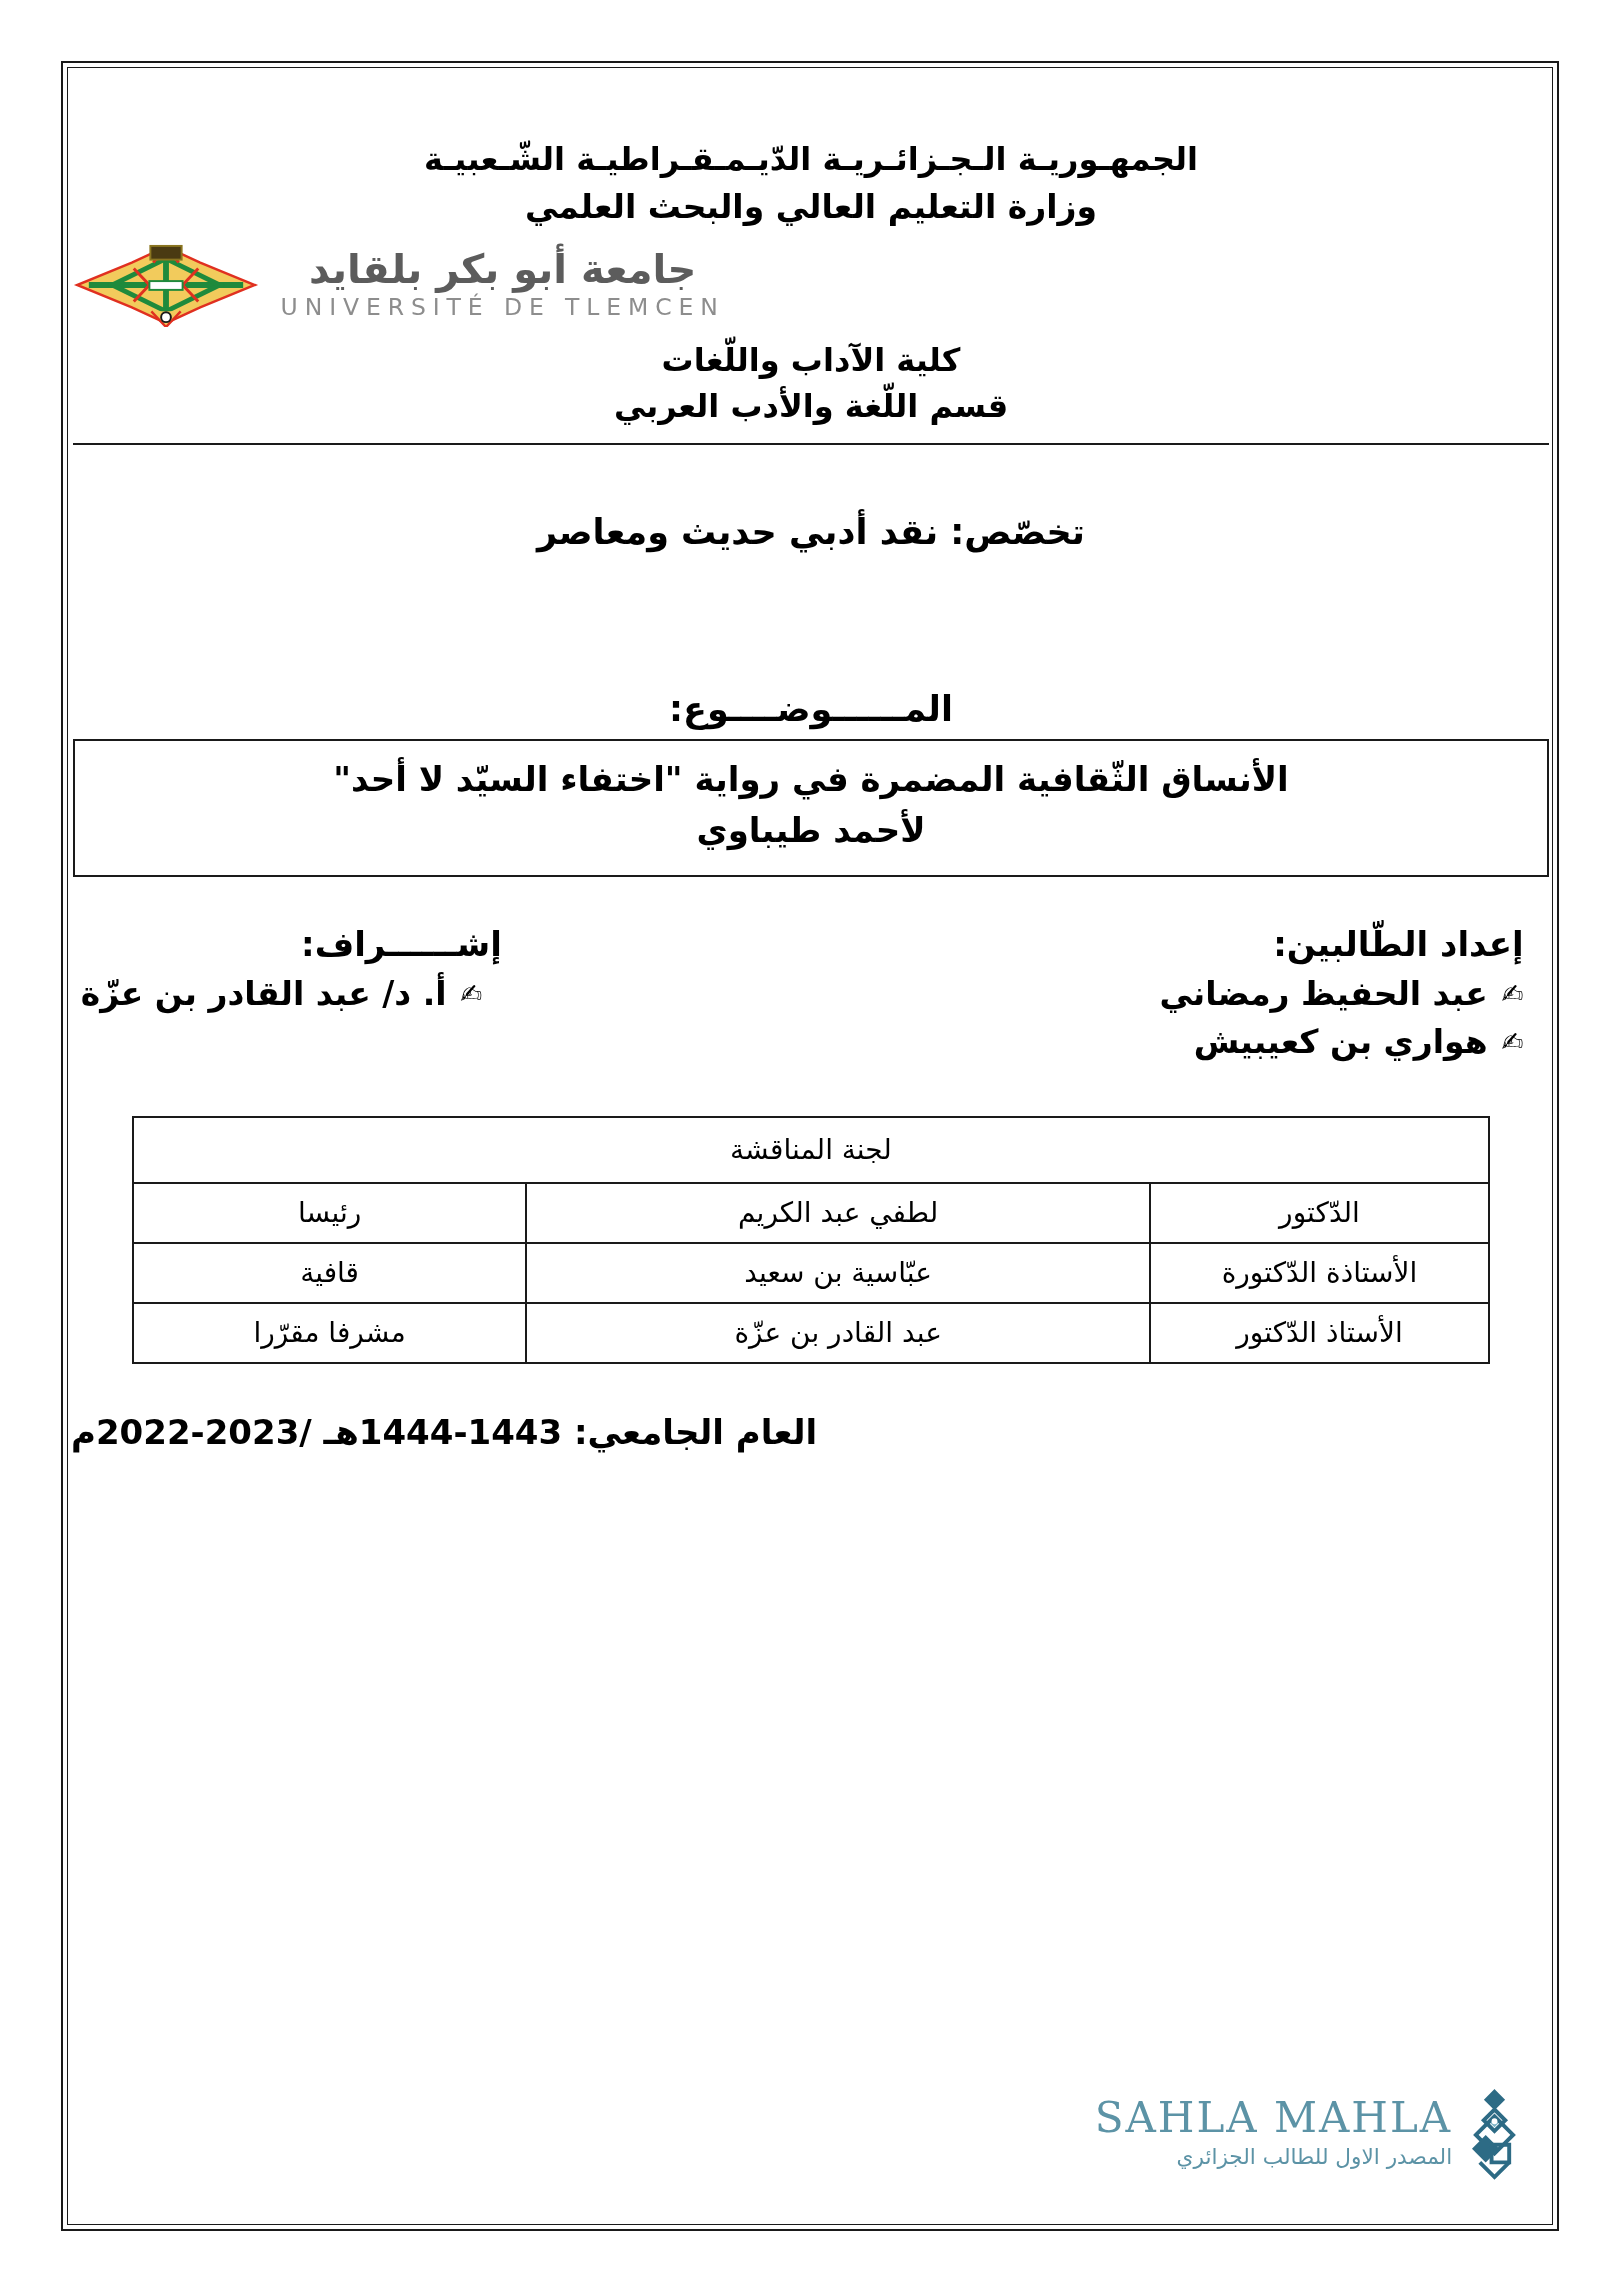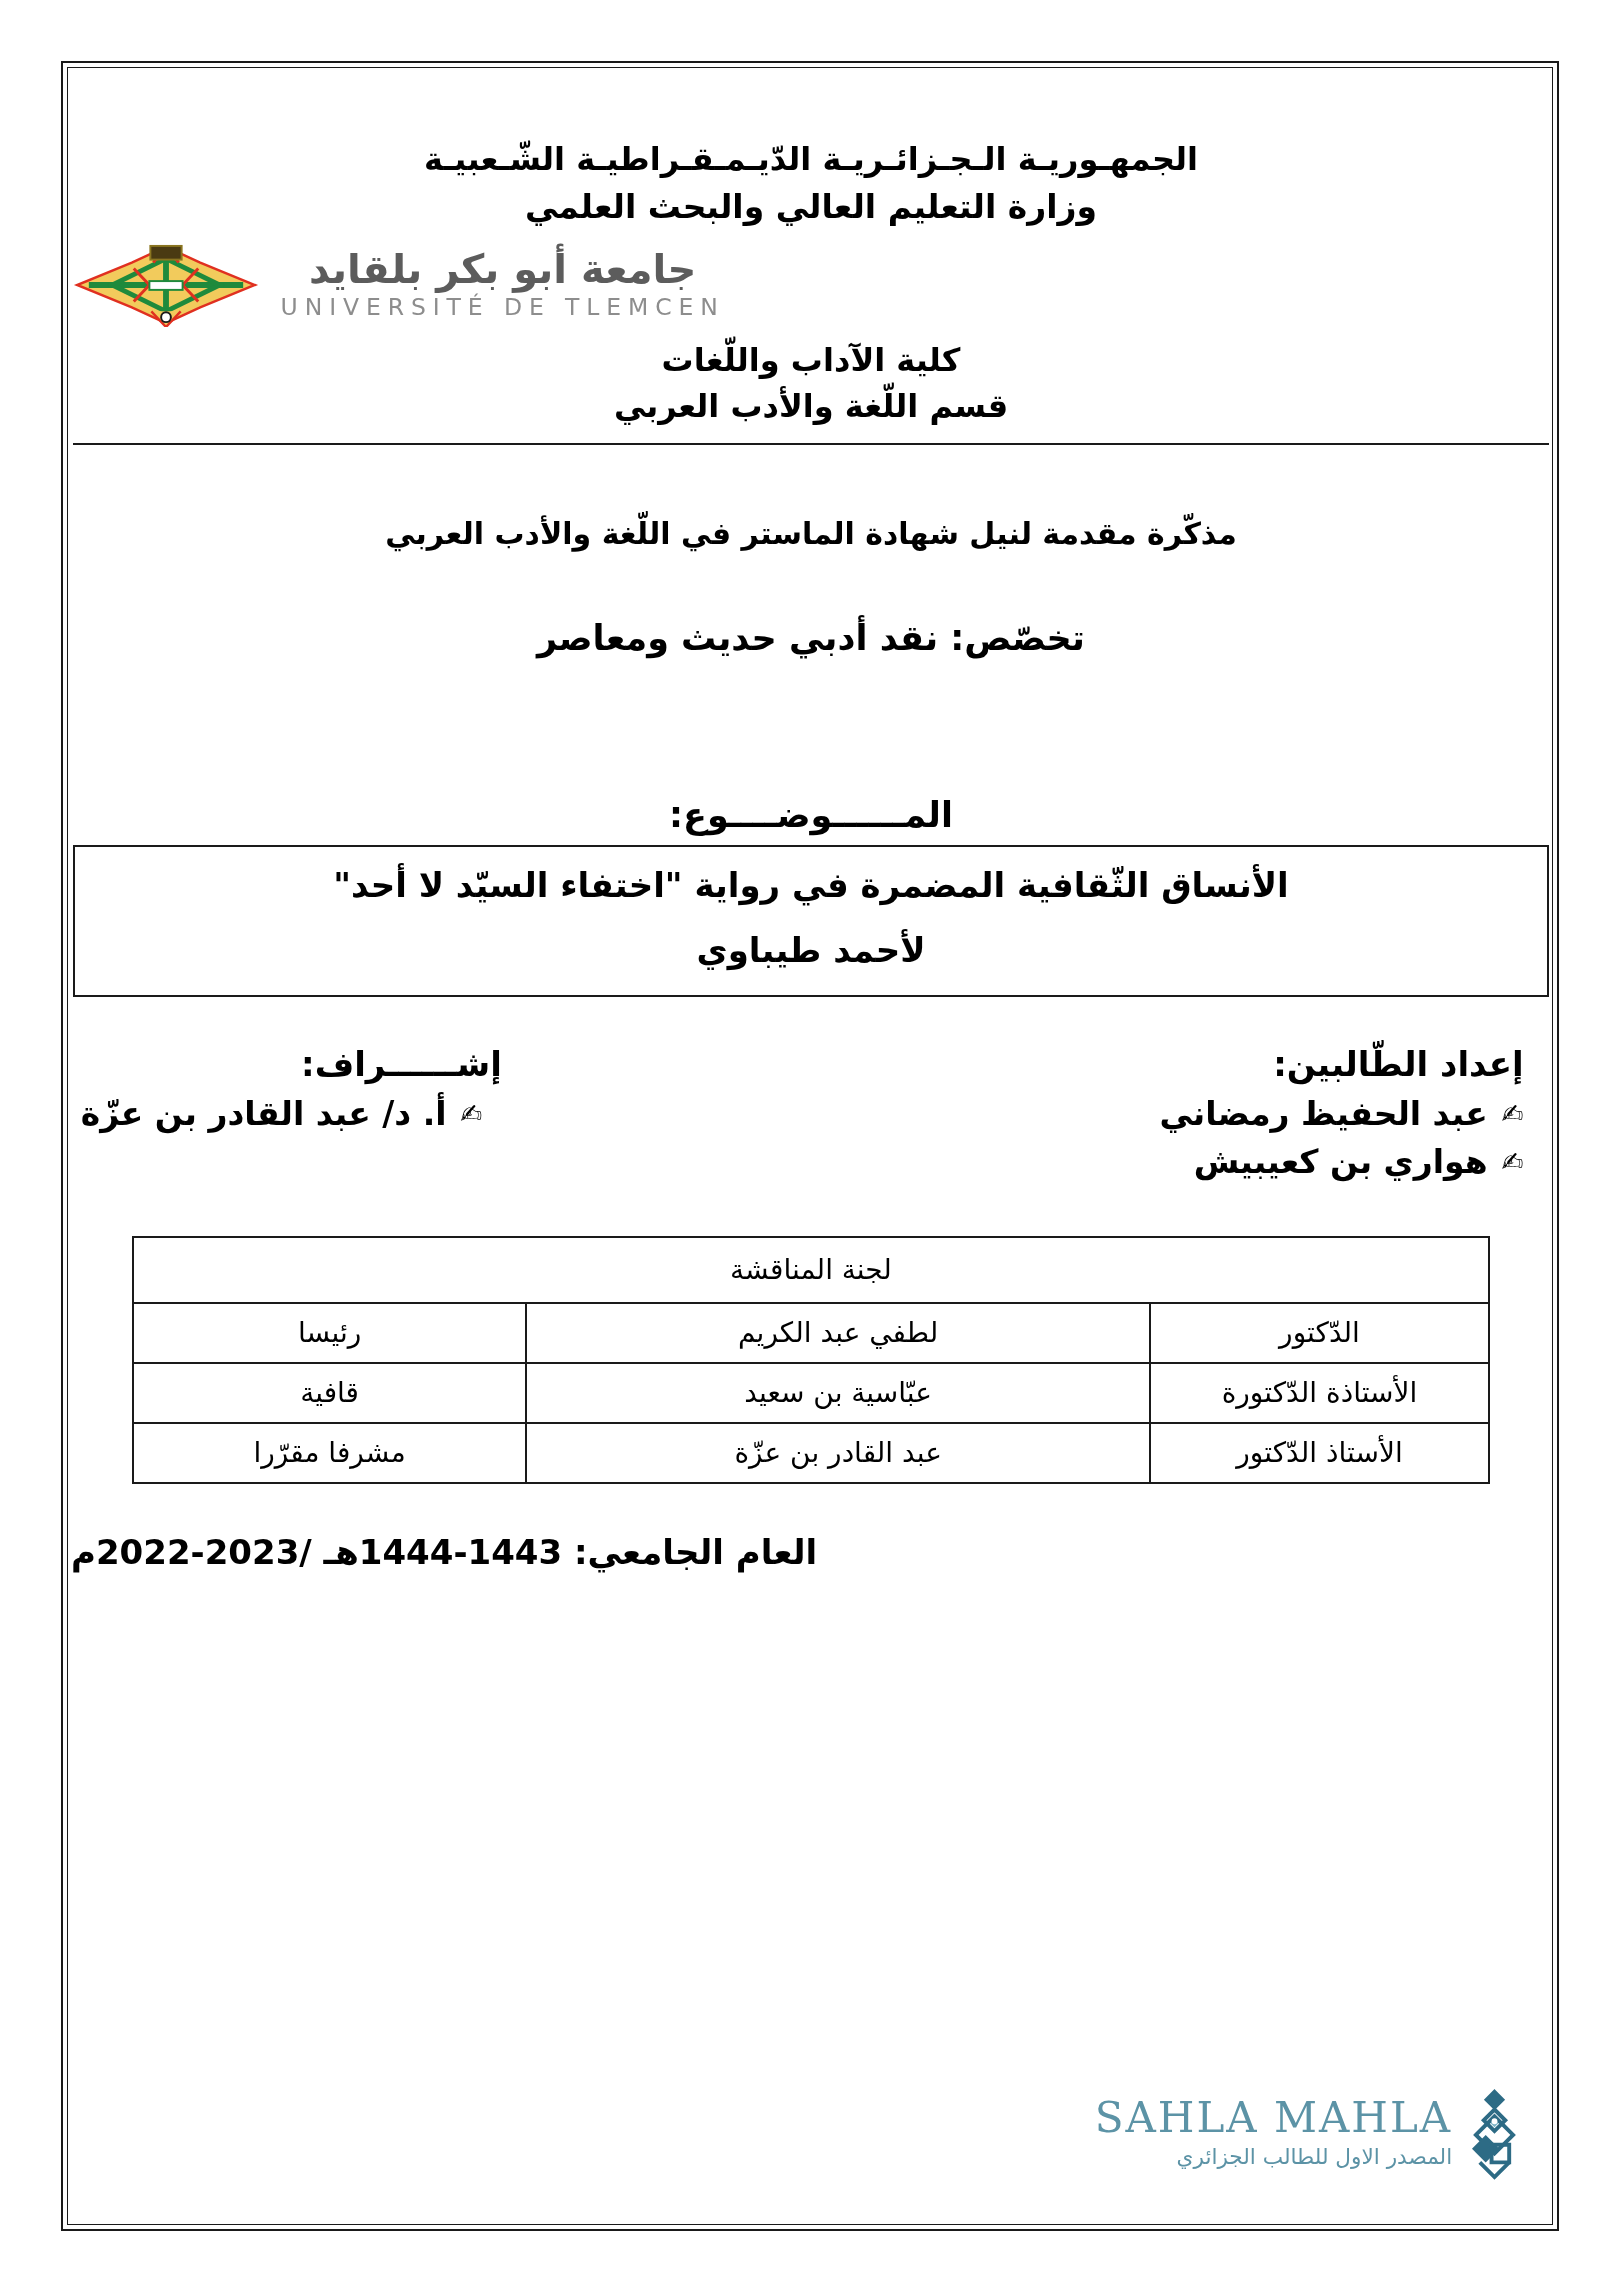--- a/index.html
+++ b/index.html
@@ -152,21 +152,21 @@
   }
   .title-main {
     font-size: 34px;
     font-weight: bold;
     line-height: 1.45;
   }
   .title-author {
     font-size: 34px;
     font-weight: bold;
     line-height: 1.45;
-    margin-top: 16px;
+    margin-top: 2px;
   }
 
   
   .credits {
     display: flex;
     flex-direction: row;
     justify-content: space-between;
     margin-top: 47px;
     direction: rtl;
   }
@@ -312,21 +312,20 @@
         <span class="logo-fr">UNIVERSITÉ DE TLEMCEN</span>
       </span>
 
     </div>
 
     <div class="faculty-line">كلية الآداب واللّغات</div>
 
     <div class="dept-line">قسم اللّغة والأدب العربي</div>
   </div>
 
-  <div class="degree-line">مذكّرة مقدمة لنيل شهادة الماستر في اللّغة والأدب العربي</div>
 
   <div class="specialty-line">تخصّص: نقد أدبي حديث ومعاصر</div>
 
   <div class="subject-label">المــــــوضــــوع:</div>
 
   <div class="title-box">
     <div class="title-main">الأنساق الثّقافية المضمرة في رواية "اختفاء السيّد لا أحد"</div>
     <div class="title-author">لأحمد طيباوي</div>
   </div>
 

